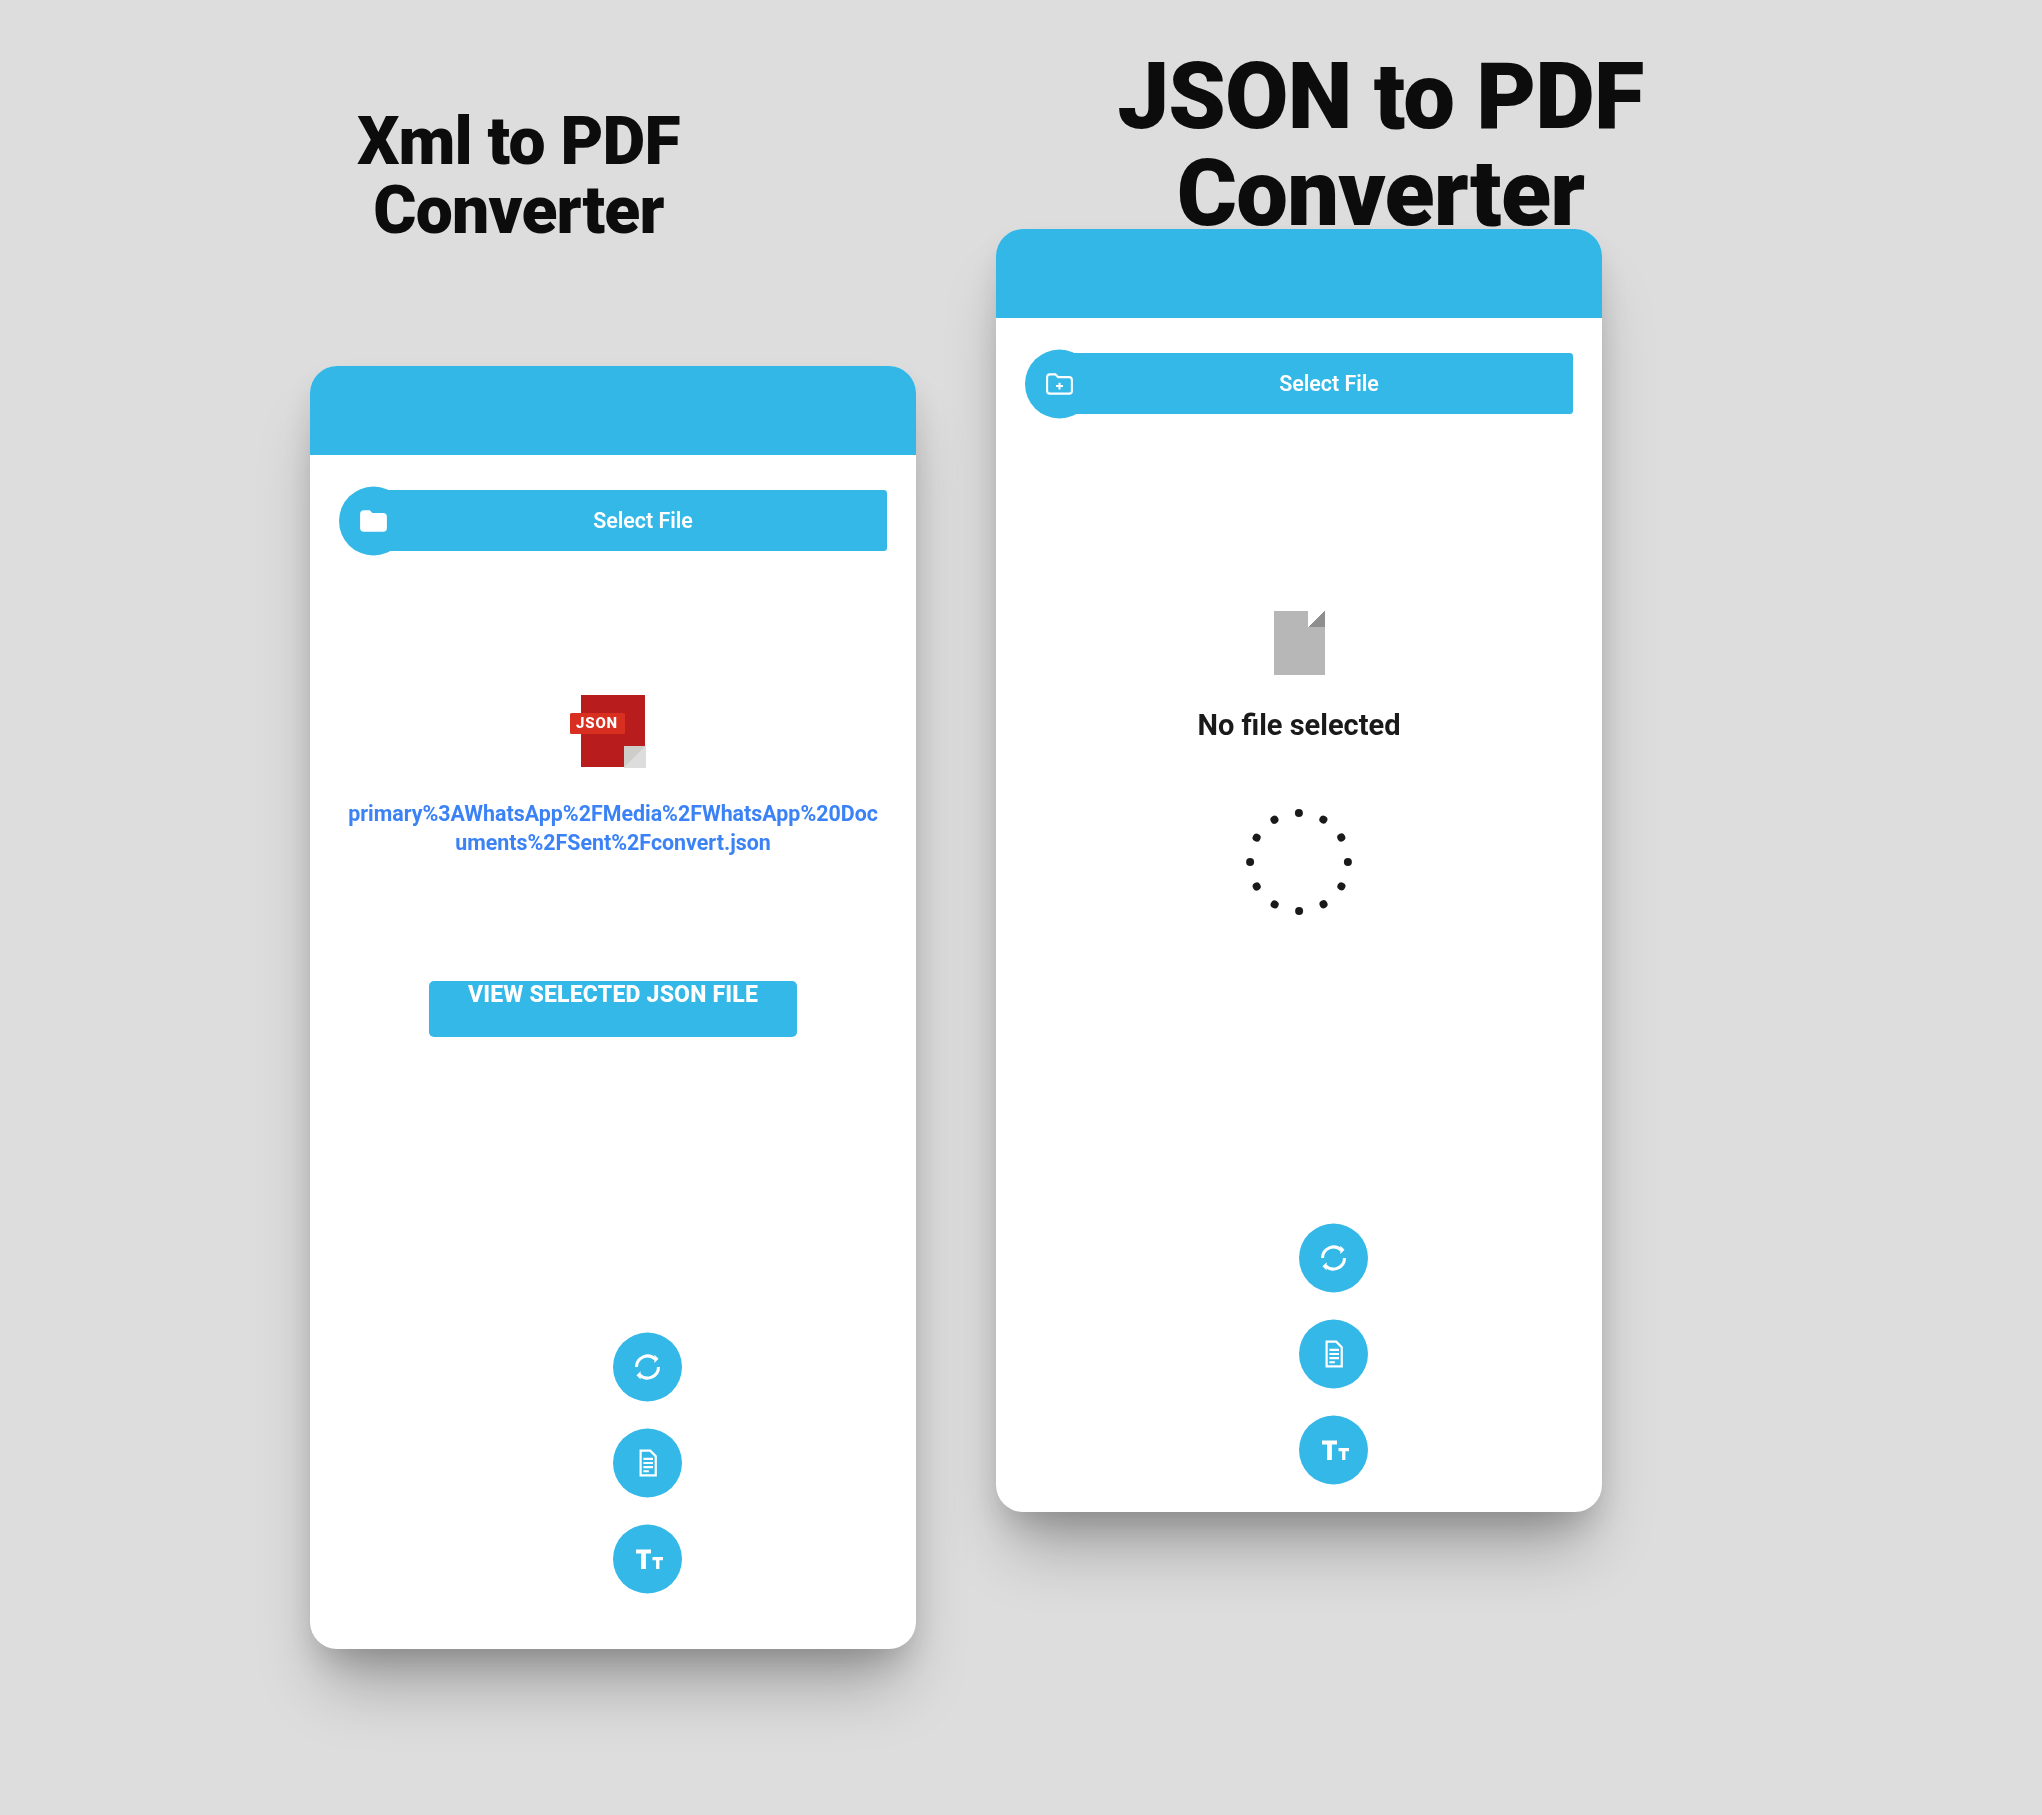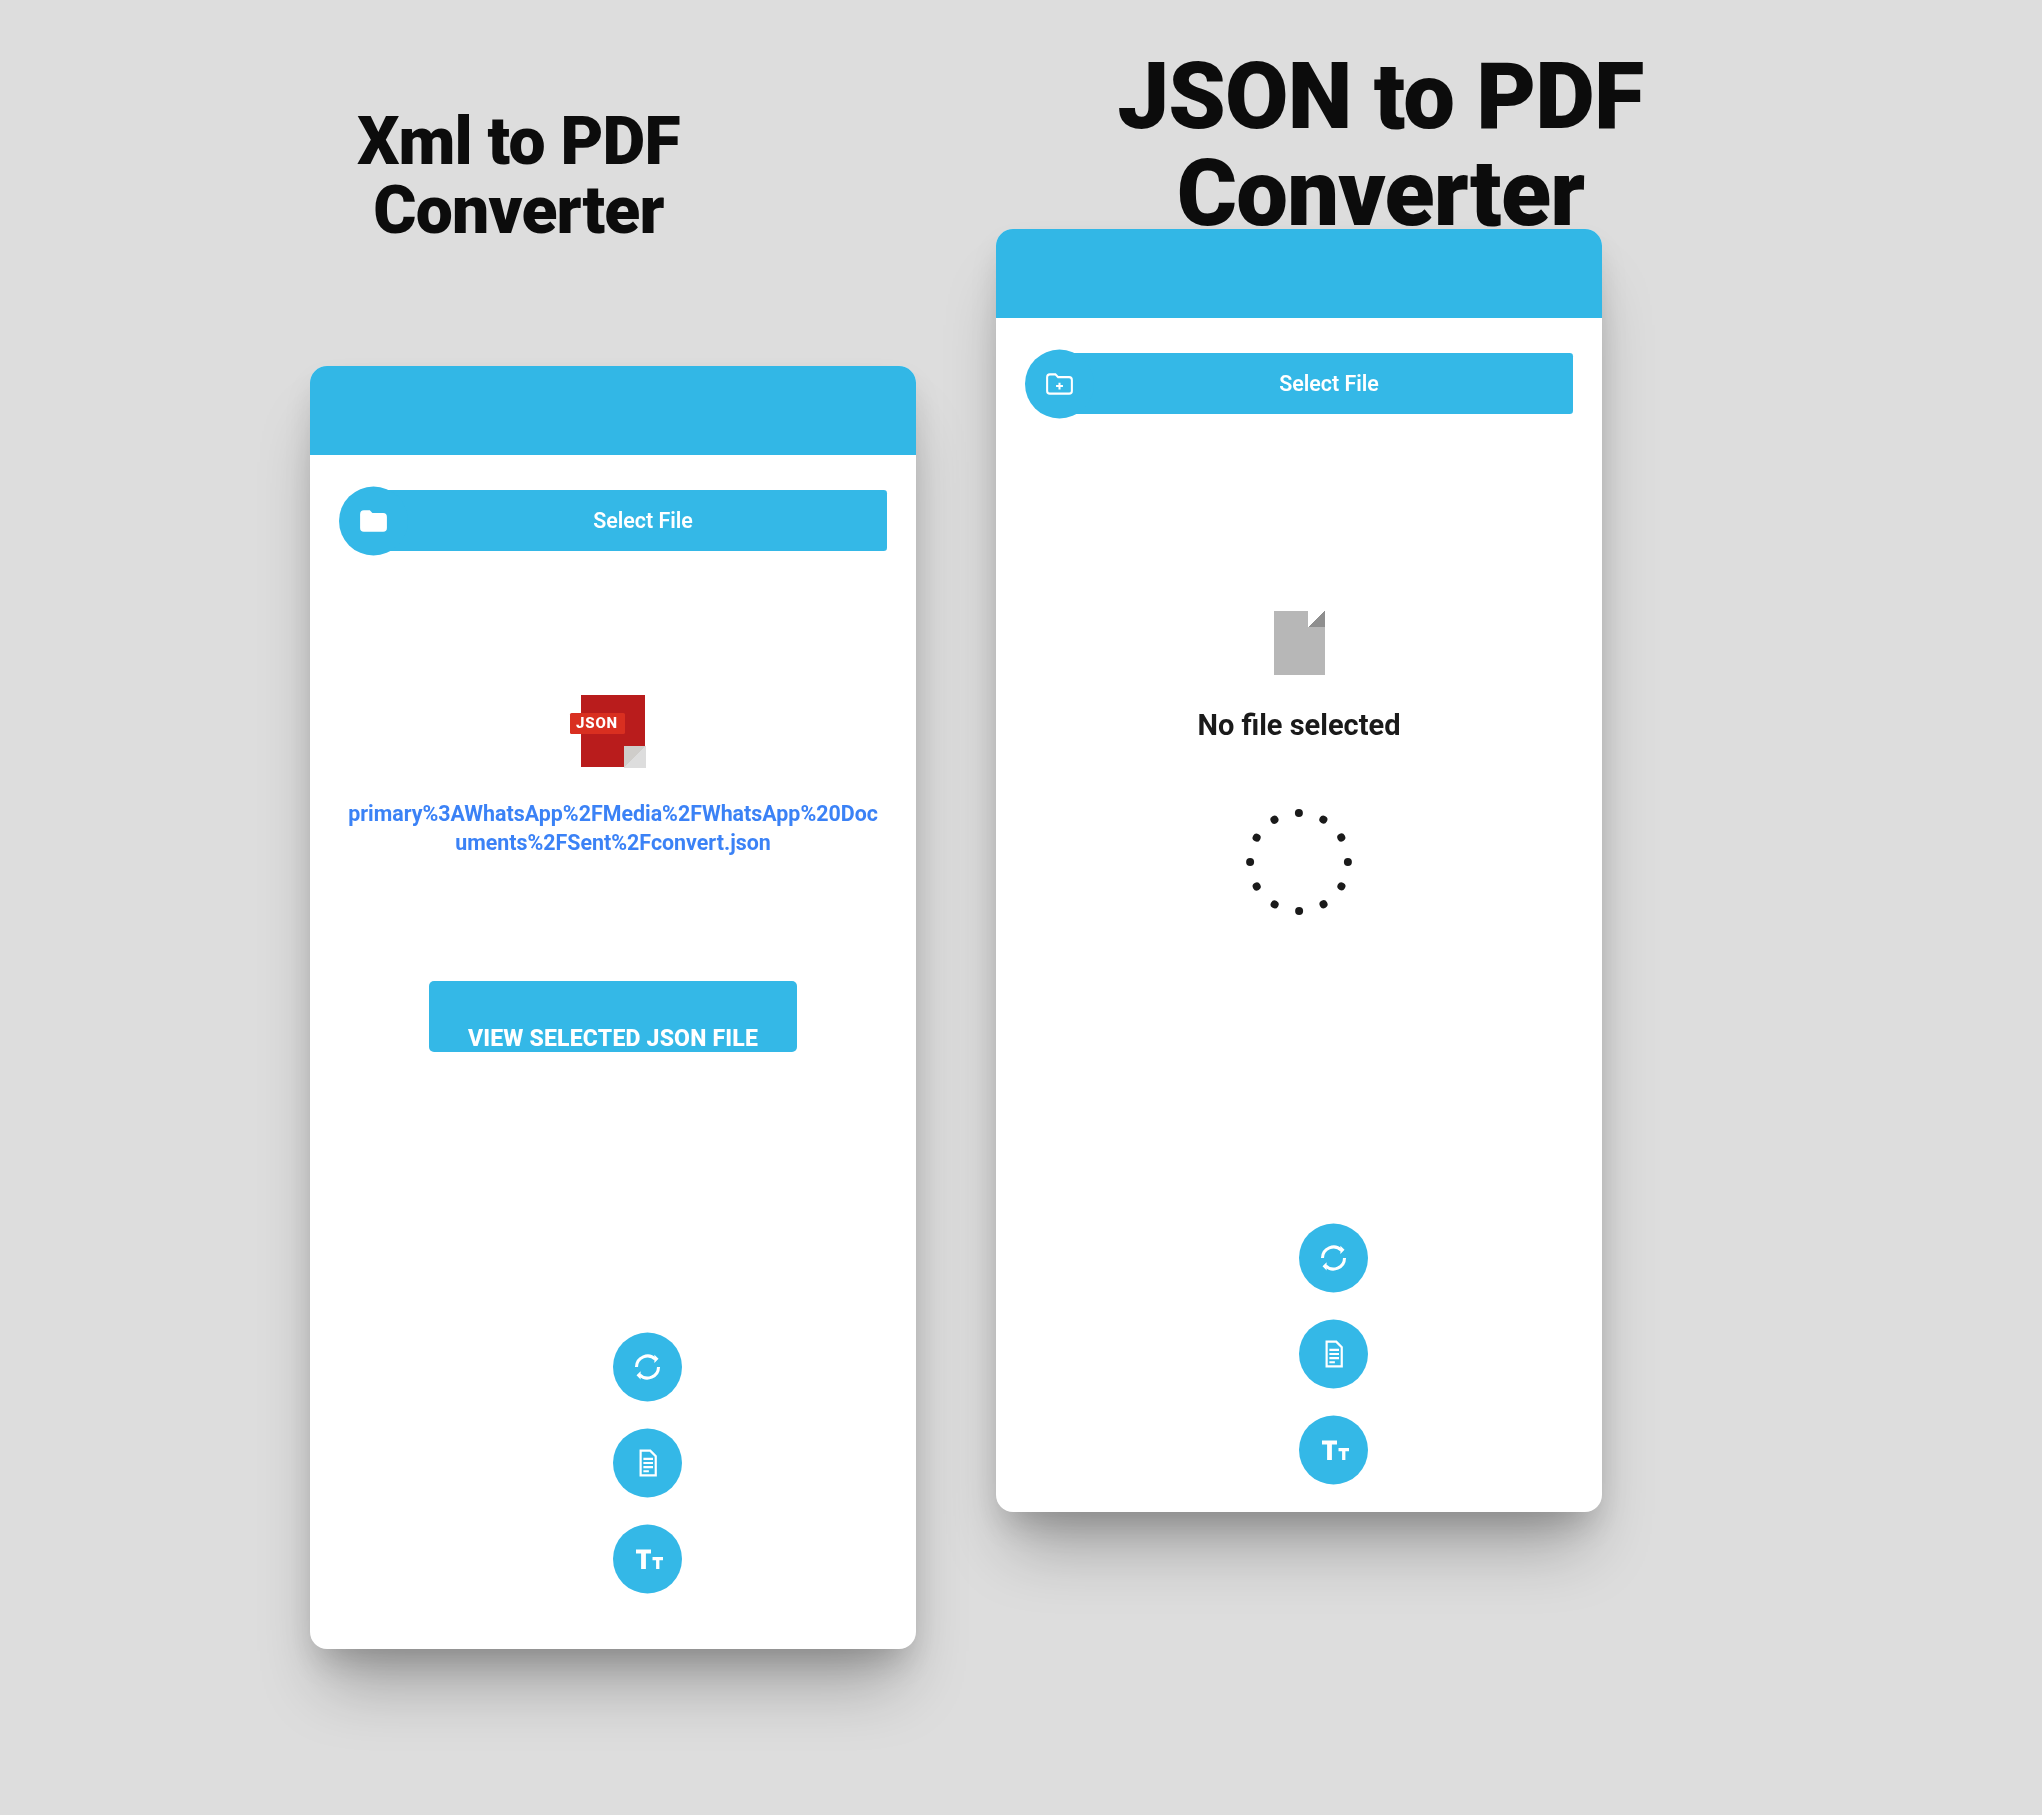--- a/index.html
+++ b/index.html
@@ -22,21 +22,21 @@
     color: #0c0c0c;
     line-height: 1.05;
     letter-spacing: -0.8px;
   }
   .big-title.left { left: 206px; top: 107px; width: 625px; font-size: 66px; }
   .big-title.right { left: 1002px; top: 49px; width: 757px; font-size: 92px; }
 
   .phone {
     position: absolute;
     background: #fff;
-    border-radius: 17px;
+    border-radius: 27px;
     box-shadow: 0 49px 66px -16.4px rgba(0,0,0,0.28), 0 16.4px 33px -8.2px rgba(0,0,0,0.18);
     overflow: hidden;
   }
   .phone.left { left: 310px; top: 366px; width: 606px; height: 1283px; }
   .phone.right { left: 996px; top: 229px; width: 606px; height: 1283px; }
 
   .top-bar {
     width: 100%;
     height: 89px;
     background: #32b7e6;
@@ -154,24 +154,24 @@
   }
   .no-file {
     margin-top: 30px;
     font-size: 29px;
     font-weight: 700;
     color: #1a1a1a;
   }
 
   .view-btn {
     display: inline-flex;
-    align-items: flex-end;
+    align-items: flex-start;
     justify-content: center;
     margin-top: 123px;
-    height: 71px;
+    height: 56px;
     padding: 0 39px;
     background: #34b8e7;
     color: #fff;
     font-weight: 800;
     font-size: 23px;
     letter-spacing: 0.2px;
     border-radius: 5px;
   }
 
   .spinner {

